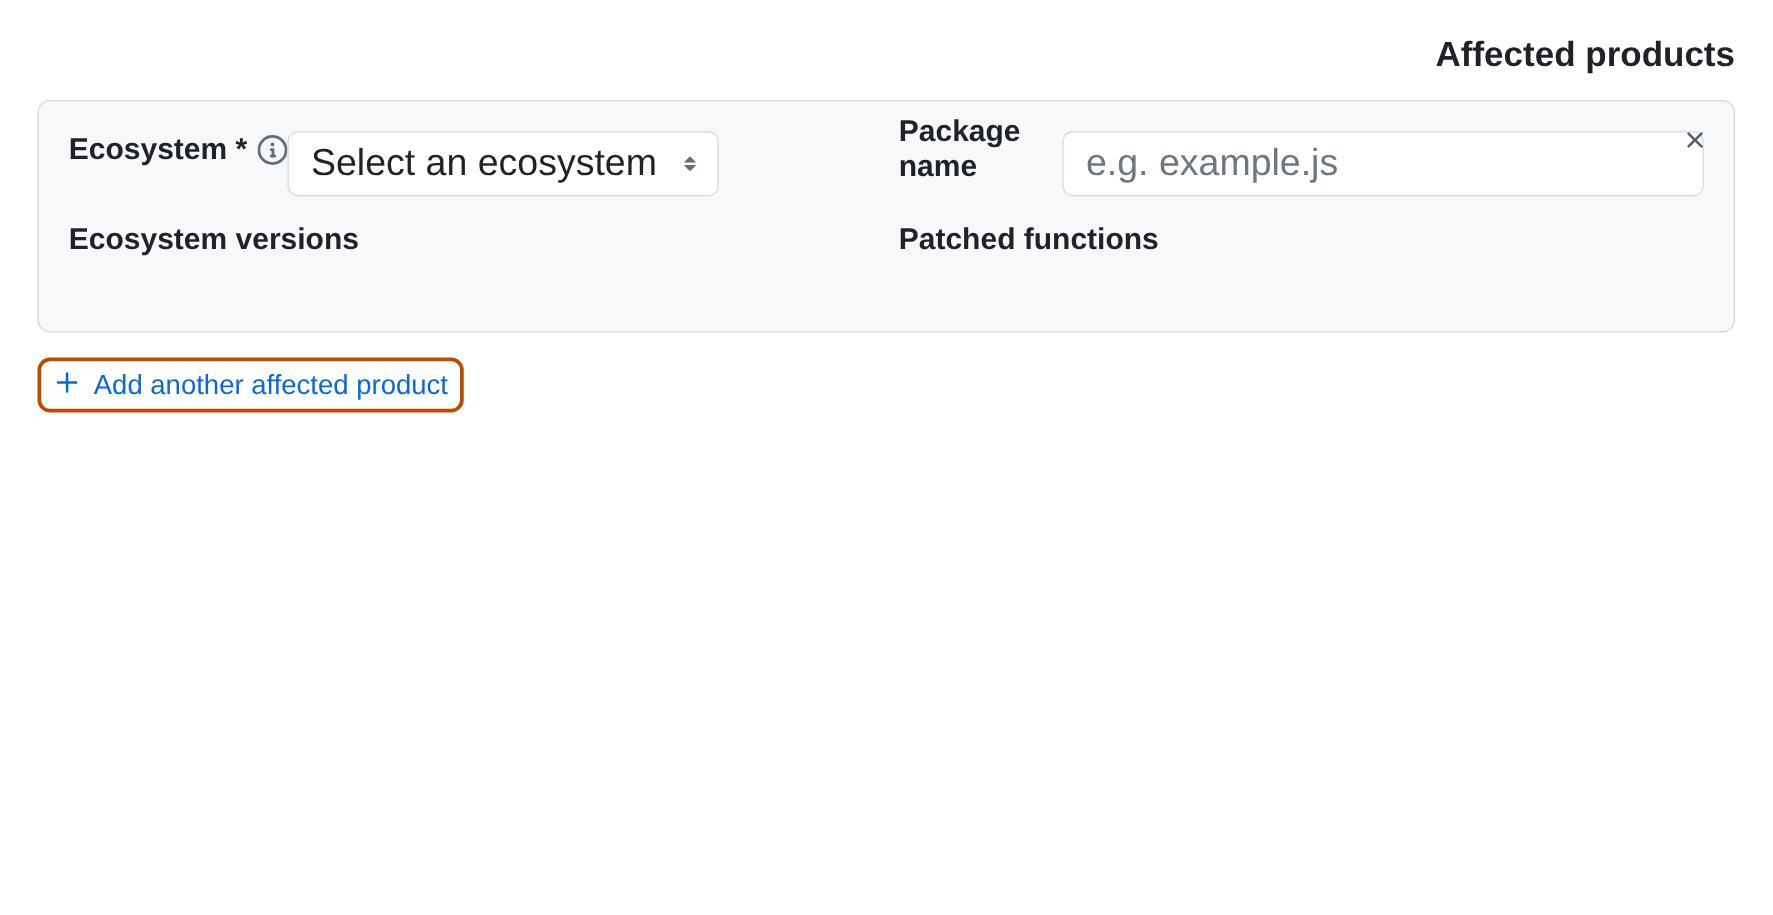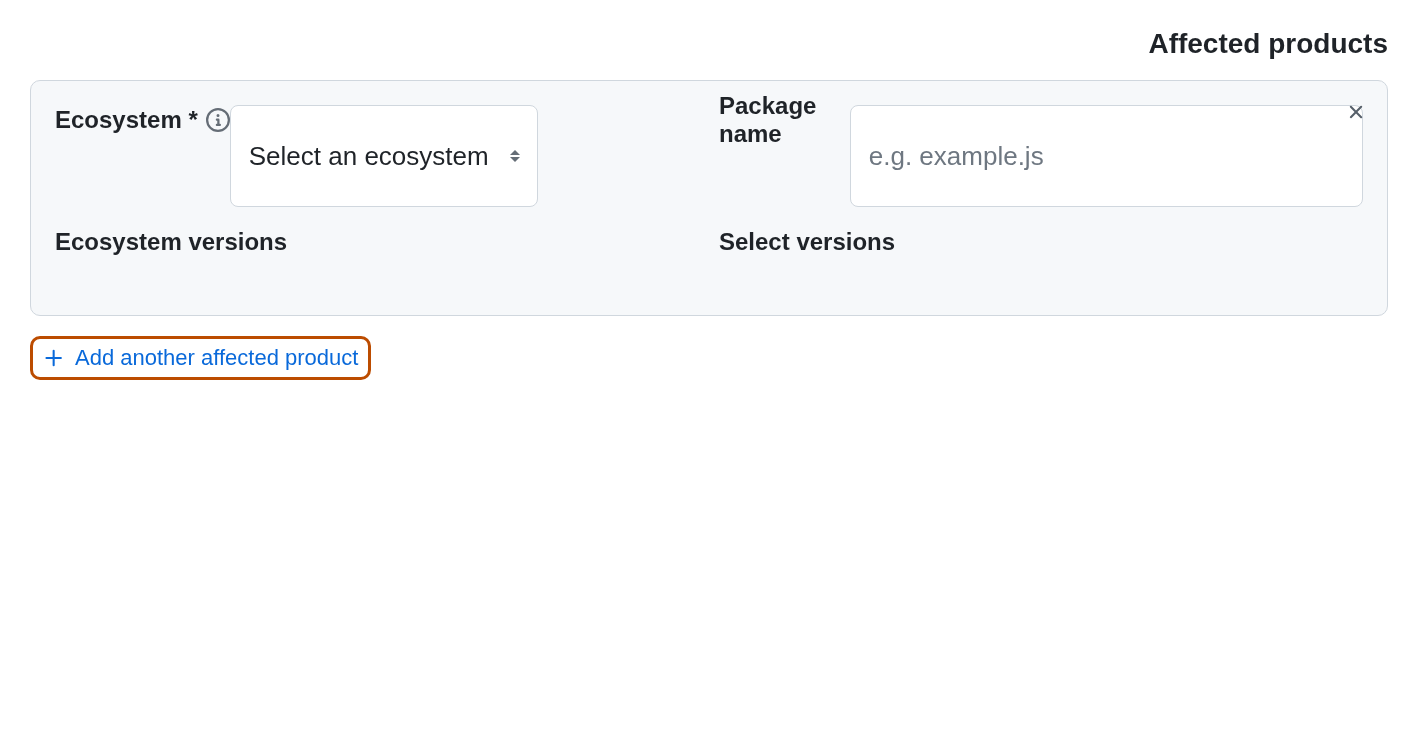--- a/index.html
+++ b/index.html
@@ -64,26 +64,26 @@
     justify-content: center;
     color: #656d76;
     margin-left: auto;
   }
   .select-wrap {
     position: relative;
   }
   select, .text-input, .textarea {
     width: 100%;
     font-family: inherit;
-    font-size: 26px;
+    font-size: 30px;
     color: #1f2328;
     background: #ffffff;
     border: 1px solid #d0d7de;
     border-radius: 8px;
-    padding: 32px 18px;
+    padding: 4px 18px;
     line-height: 1.4;
   }
   select {
     appearance: none;
     -webkit-appearance: none;
     padding-right: 48px;
     cursor: pointer;
   }
   .select-caret {
     position: absolute;
@@ -108,21 +108,21 @@
   }
   .full-row {
     margin-bottom: 0;
   }
   .textarea {
     min-height: 150px;
     resize: vertical;
   }
   .add-link-wrap {
     display: inline-flex;
-    align-items: center;
+    align-items: flex-start;
     gap: 10px;
     margin-top: 20px;
     padding: 6px 10px;
     border: 3px solid #bc4c00;
     border-radius: 10px;
     color: #0969da;
     font-size: 22px;
     font-weight: 400;
     cursor: pointer;
     background: transparent;
@@ -179,21 +179,21 @@
   </div>
 
   <div class="row">
     <div class="col">
       <div class="label-row">
         <span class="field-label">Ecosystem versions</span>
       </div>
     </div>
     <div class="col">
       <div class="label-row">
-        <span class="field-label">Select versions</span>
+        <span class="field-label">Patched functions</span>
       </div>
     </div>
   </div>
 
 
 </div>
 
 <button class="add-link-wrap">
   <span class="plus-icon">
     <svg width="22" height="22" viewBox="0 0 16 16" fill="currentColor">

